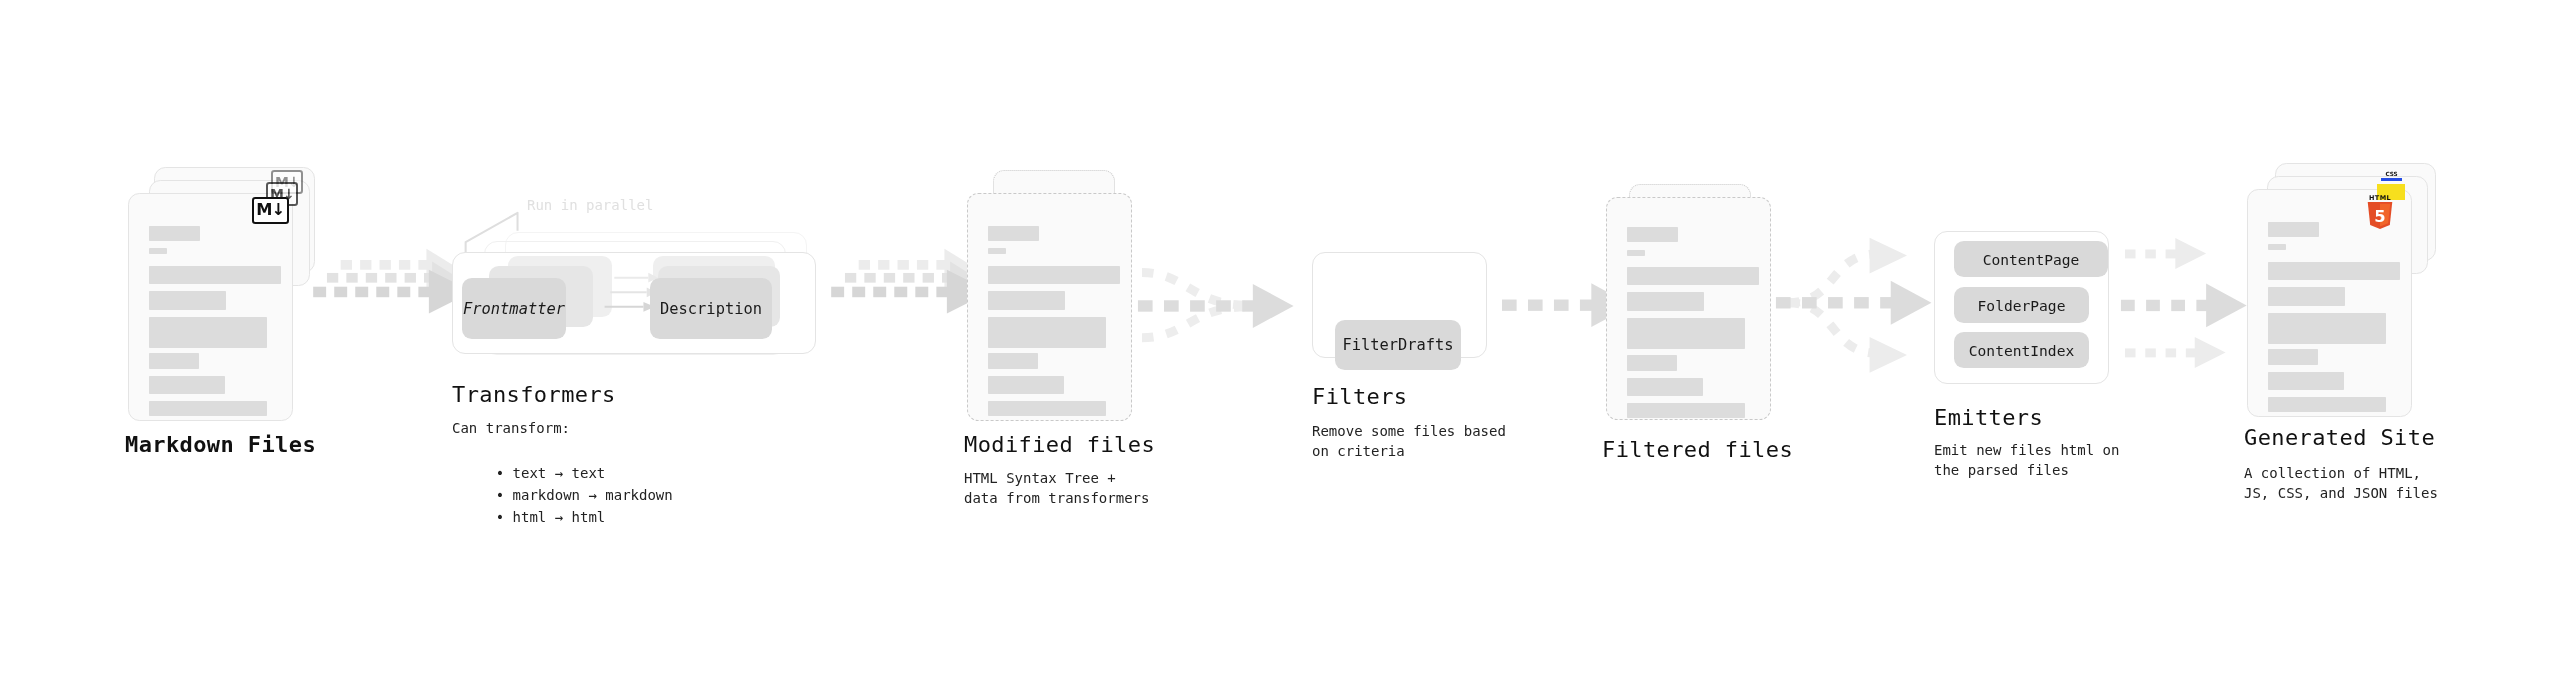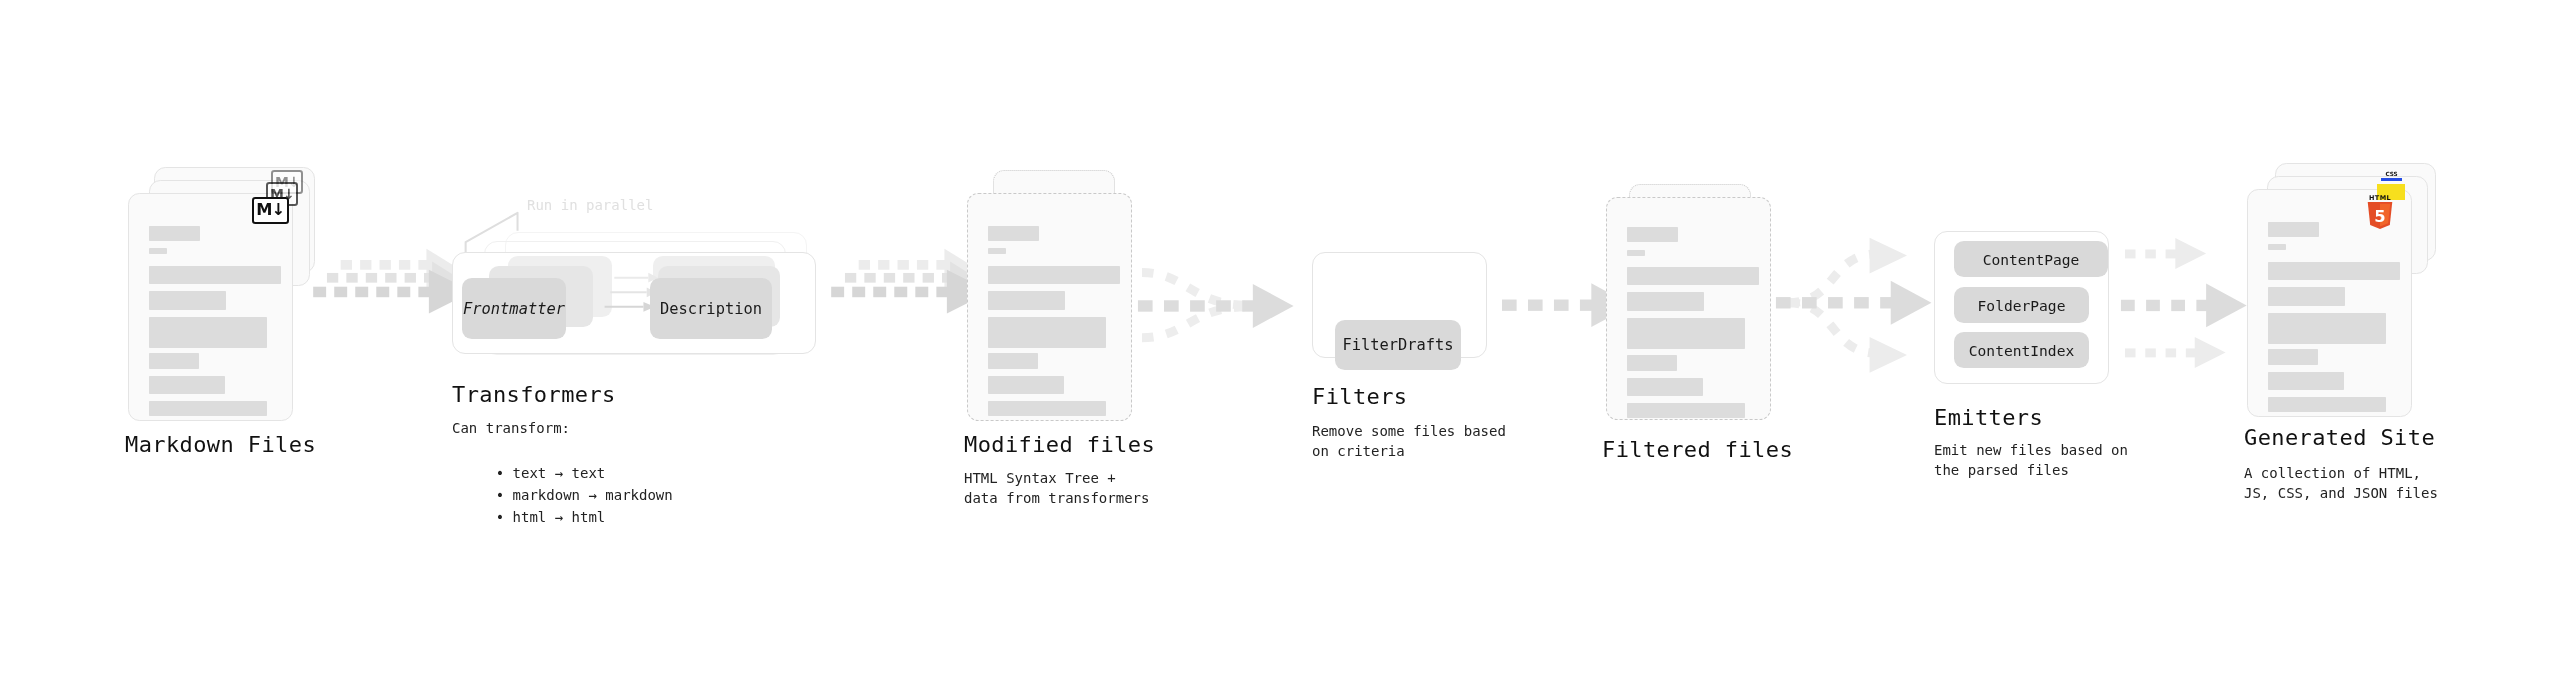--- a/index.html
+++ b/index.html
@@ -122,21 +122,21 @@
     </div>
     <div class="badge md-badge" style="left:266px;top:182px;opacity:.7;">
       <span>M</span>
         <span>↓</span>
     </div>
     <div class="badge md-badge" style="left:252px;top:197px;width:32.5px;height:23px;font-size:16.3px;">
       <span>M</span>
         <span>↓</span>
     </div>
   </div>
-  <div class="title" style="left:125px;top:432px;">Markdown Files</div>
+  <div class="title" style="left:125px;top:432px;font-weight:bold;">Markdown Files</div>
 
   <svg width="146" height="89" style="left:313px;top:260px;" viewBox="0 0 180 110">
     <g fill="#ececec">
       <rect x="34" y="0" width="14" height="12"></rect>
         <rect x="58" y="0" width="14" height="12"></rect>
       <rect x="82" y="0" width="14" height="12"></rect>
         <rect x="106" y="0" width="14" height="12"></rect>
       <rect x="130" y="0" width="14" height="12"></rect>
       <polygon points="140,-14 182,12 140,38"></polygon>
     </g>
@@ -331,21 +331,21 @@
   <div class="pill" style="left:1954px;top:241px;width:154px;height:36px;font-size:14.6px;">
     <span>ContentPage</span>
   </div>
   <div class="pill" style="left:1954px;top:287px;width:135px;height:36px;font-size:14.6px;">
     <span>FolderPage</span>
   </div>
   <div class="pill" style="left:1954px;top:332px;width:135px;height:36px;font-size:14.6px;">
     <span>ContentIndex</span>
   </div>
   <div class="title" style="left:1934px;top:405px;">Emitters</div>
-  <div class="subtitle" style="left:1934px;top:440px;">Emit new files based on
+  <div class="subtitle" style="left:1934px;top:440px;">Emit new files html on
 the parsed files</div>
 
   <svg width="146" height="163" style="left:2125px;top:228px;" viewBox="0 0 180 200">
     <g fill="#ececec">
       <rect x="0" y="26" width="13" height="11"></rect>
         <rect x="25" y="26" width="13" height="11"></rect>
       <rect x="50" y="26" width="13" height="11"></rect>
       <polygon points="62,12 100,31 62,50"></polygon>
     </g>
     <g fill="#dcdcdc">

